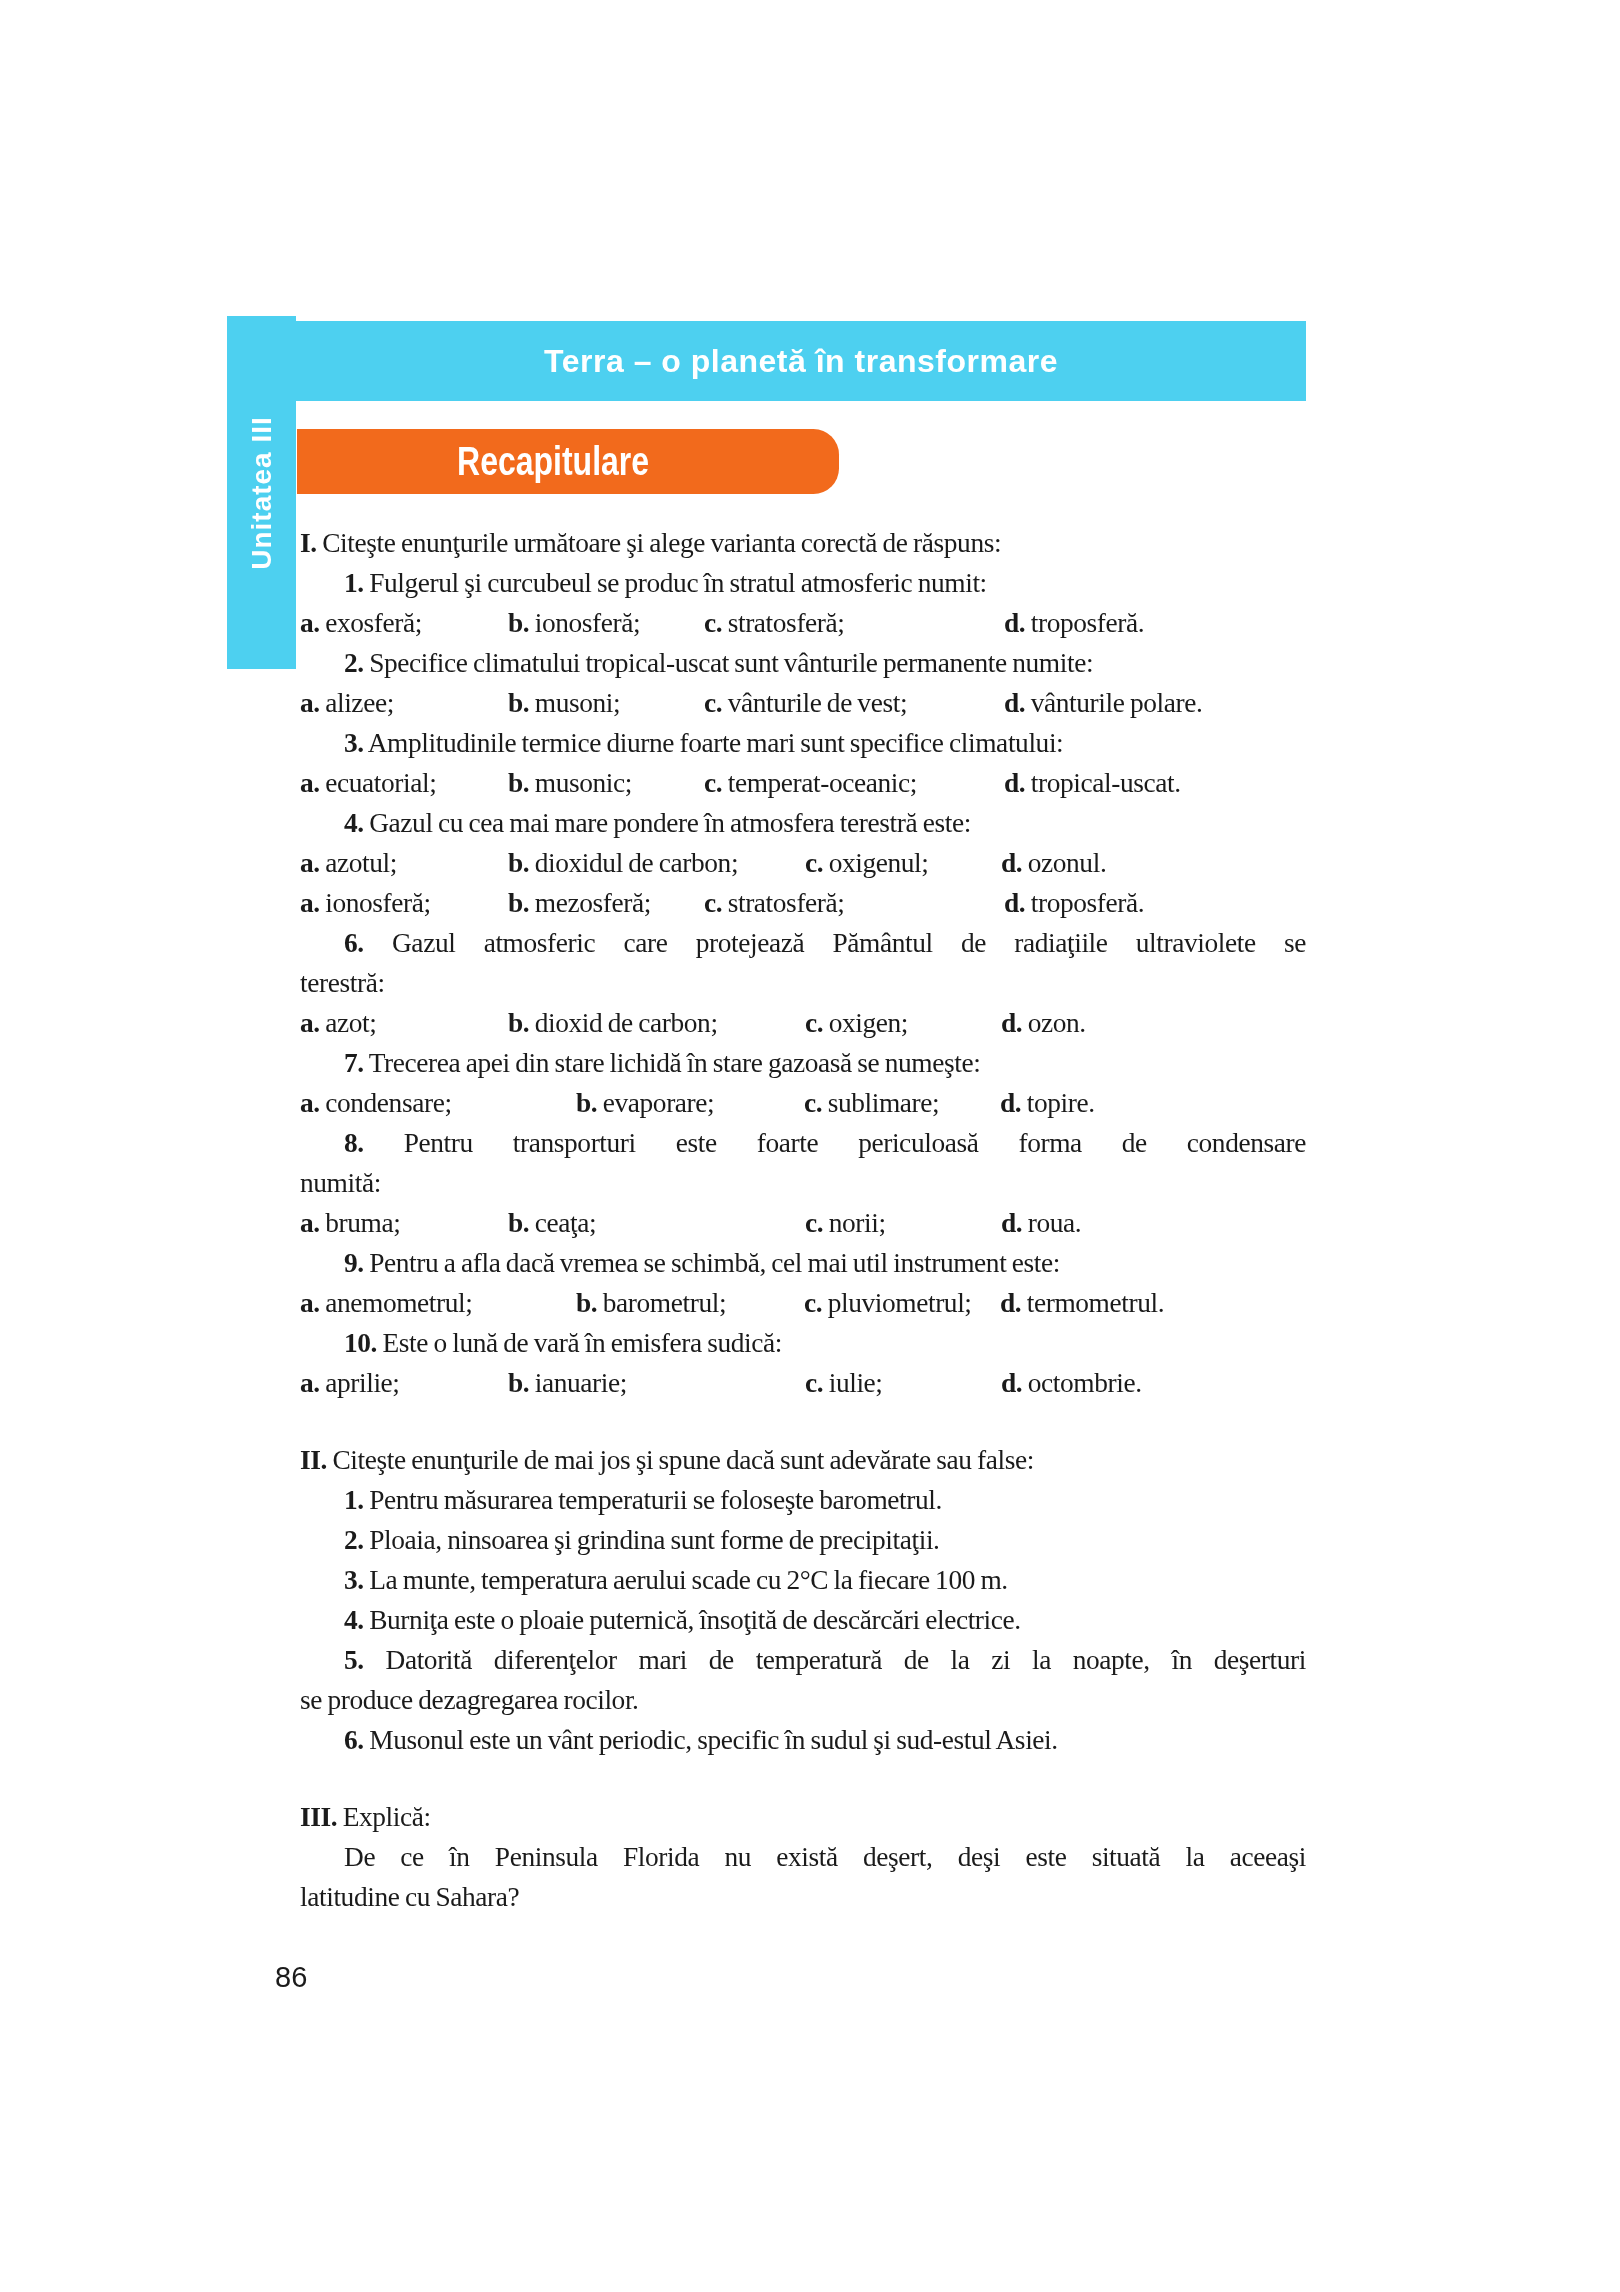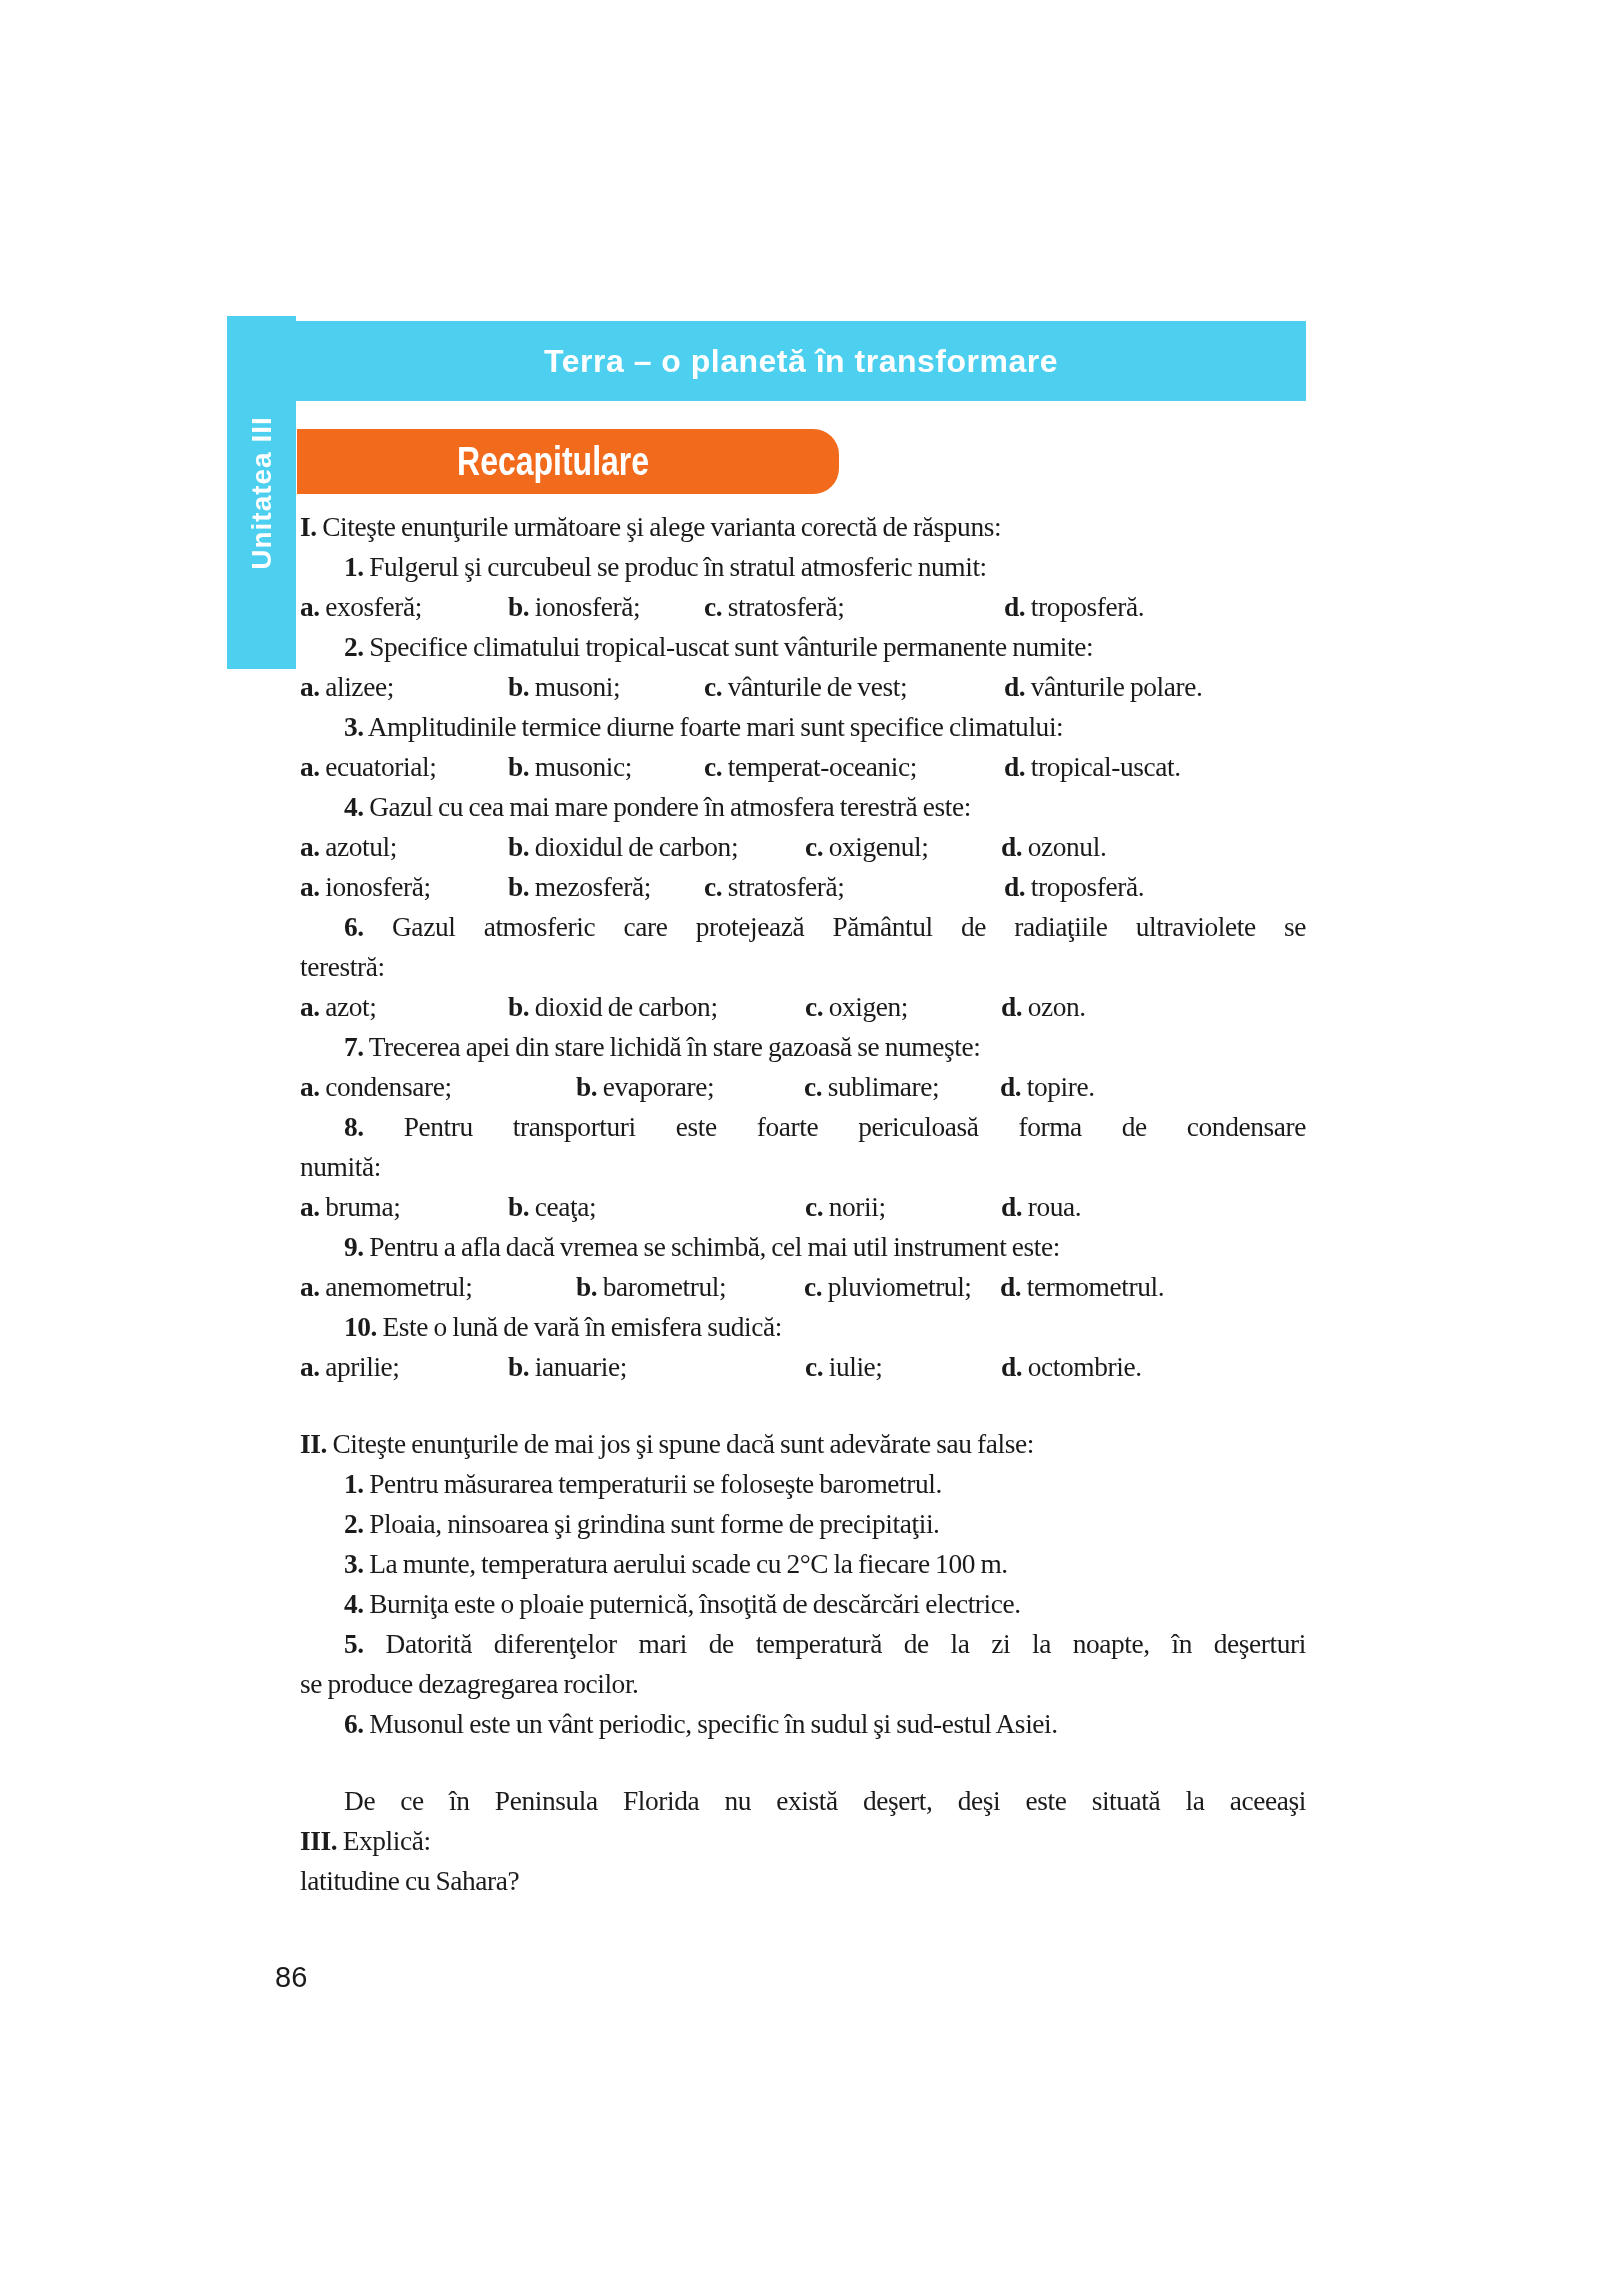--- a/index.html
+++ b/index.html
@@ -47,21 +47,21 @@
     transform:scaleX(.78);white-space:nowrap;
   }
   
   .content{
     position:absolute;left:300px;top:507px;width:1006px;
     font-size:27.4px;line-height:40px;
     color:var(--text,#1b1b1b);
     letter-spacing:-0.4px;word-spacing:-1px;
   }
   .section{margin-top:37px;}
-  .section:first-child{margin-top:0;}
+  .section:first-child{margin-top:16px;}
   .ln{min-height:40px;white-space:nowrap;}
   .ln.indent{text-indent:44px;}
   .ln.jlast{text-align-last:justify;}
   b{font-weight:bold;}
   
   .opts{display:grid;white-space:nowrap;}
   .opts.A{grid-template-columns:208px 196px 300px 1fr;}
   .opts.B{grid-template-columns:208px 297px 196px 1fr;}
   .opts.C{grid-template-columns:276px 228px 196px 1fr;}
   .opt{min-width:0;}
@@ -168,22 +168,22 @@
         <div class="ln heading"><b>II.</b> Citeşte enunţurile de mai jos şi spune dacă sunt adevărate sau false:</div>
         <div class="ln indent"><b>1.</b> Pentru măsurarea temperaturii se foloseşte barometrul.</div>
         <div class="ln indent"><b>2.</b> Ploaia, ninsoarea şi grindina sunt forme de precipitaţii.</div>
         <div class="ln indent"><b>3.</b> La munte, temperatura aerului scade cu 2°C la fiecare 100 m.</div>
         <div class="ln indent"><b>4.</b> Burniţa este o ploaie puternică, însoţită de descărcări electrice.</div>
         <div class="ln indent jlast"><b>5.</b> Datorită diferenţelor mari de temperatură de la zi la noapte, în deşerturi</div>
         <div class="ln">se produce dezagregarea rocilor.</div>
         <div class="ln indent"><b>6.</b> Musonul este un vânt periodic, specific în sudul şi sud-estul Asiei.</div>
       </div>
       <div class="section">
+        <div class="ln heading"><b>III.</b> Explică:</div>
         <div class="ln indent jlast">De ce în Peninsula Florida nu există deşert, deşi este situată la aceeaşi</div>
-        <div class="ln heading"><b>III.</b> Explică:</div>
         <div class="ln">latitudine cu Sahara?</div>
       </div>
     </div>
 
   <div class="pageno">86</div>
 
 </div>
 
 
 </body></html>

